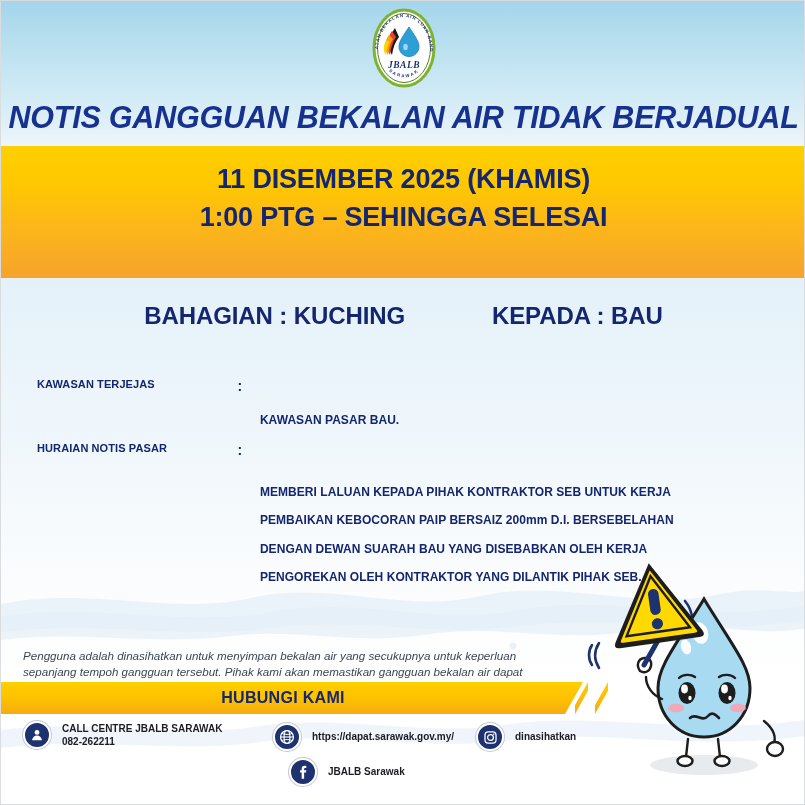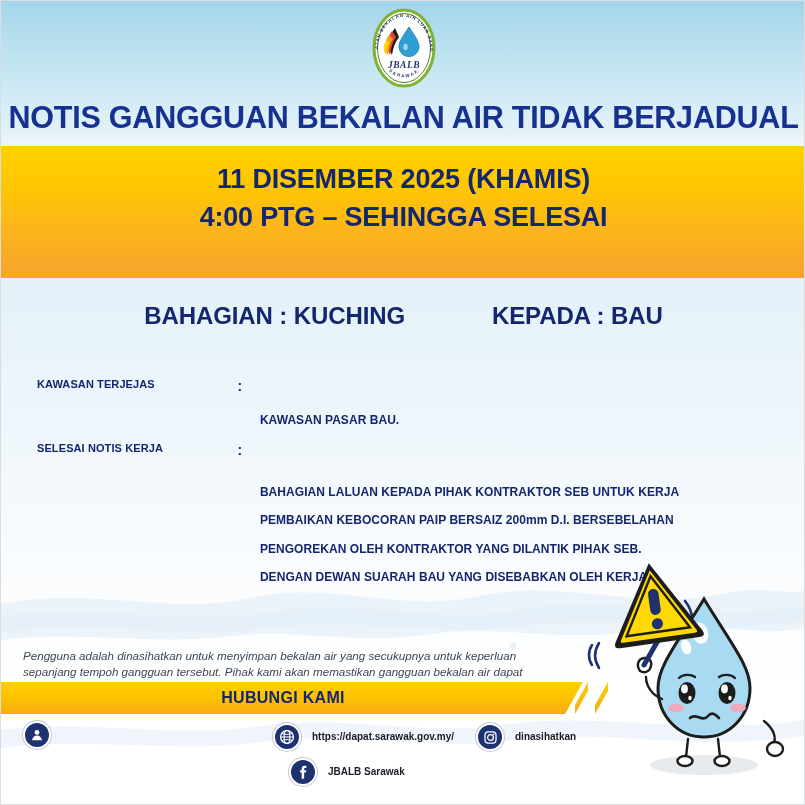--- a/index.html
+++ b/index.html
@@ -43,20 +43,21 @@
     left: 0;
     top: 99px;
     width: 805px;
     text-align: center;
     font-size: 30.5px;
     font-weight: bold;
     letter-spacing: -0.2px;
     color: #17318e;
     font-family: "Liberation Sans", sans-serif;
     white-space: nowrap;
+    font-style: italic;
   }
 
   
   .date-banner {
     position: absolute;
     left: 0;
     top: 145px;
     width: 805px;
     height: 132px;
     background: linear-gradient(180deg, #ffd000 0%, #ffc800 28%, #fcb61a 62%, #f6a32c 100%);
@@ -295,47 +296,47 @@
         <ellipse cx="37.5" cy="40" rx="2.3" ry="3.3" fill="#ffffff" opacity="0.55"></ellipse>
         <text x="36" y="61" font-size="9.5" font-family="Liberation Serif, serif" font-style="italic" font-weight="bold" fill="#1f3270" text-anchor="middle" letter-spacing="0.5">JBALB</text>
       </svg>
     </div>
 
     <div class="poster-title">NOTIS GANGGUAN BEKALAN AIR TIDAK BERJADUAL</div>
   </div>
 
   <div class="date-banner">
     <div class="date-line">11 DISEMBER 2025 (KHAMIS)</div>
-    <div class="date-line">4:00 PTG – SEHINGGA SELESAI</div>
+    <div class="date-line">1:00 PTG – SEHINGGA SELESAI</div>
   </div>
 
   <div class="body-area">
 
     <div class="region-row">
       <span class="region-item">BAHAGIAN : KUCHING</span>
       <span class="region-gap"></span>
       <span class="region-item">KEPADA : BAU</span>
     </div>
 
     <div class="info-row r1">
       <span class="info-label">KAWASAN TERJEJAS</span>
       <span class="info-colon">:</span>
       <span class="info-value single">
         <span class="vline">KAWASAN PASAR BAU.</span>
       </span>
     </div>
 
     <div class="info-row r2">
-      <span class="info-label">SELESAI NOTIS KERJA</span>
+      <span class="info-label">HURAIAN NOTIS PASAR</span>
       <span class="info-colon">:</span>
       <span class="info-value">
-        <span class="vline">BAHAGIAN LALUAN KEPADA PIHAK KONTRAKTOR SEB UNTUK KERJA</span>
+        <span class="vline">MEMBERI LALUAN KEPADA PIHAK KONTRAKTOR SEB UNTUK KERJA</span>
         <span class="vline">PEMBAIKAN KEBOCORAN PAIP BERSAIZ 200mm D.I. BERSEBELAHAN</span>
+        <span class="vline">DENGAN DEWAN SUARAH BAU YANG DISEBABKAN OLEH KERJA</span>
         <span class="vline">PENGOREKAN OLEH KONTRAKTOR YANG DILANTIK PIHAK SEB.</span>
-        <span class="vline">DENGAN DEWAN SUARAH BAU YANG DISEBABKAN OLEH KERJA</span>
       </span>
     </div>
 
     <svg class="water-band" viewBox="0 0 805 124" preserveAspectRatio="none" aria-hidden="true">
       <path d="M0 46 C90 28 170 58 250 40 C330 22 400 56 480 38 C560 20 640 54 720 36 C760 27 790 38 805 32 L805 70 C760 80 700 62 640 72 C560 86 500 66 430 76 C350 88 300 70 230 78 C150 88 80 72 0 82 Z" fill="#cfe3f2" opacity="0.5"></path>
       <path d="M0 58 C100 44 180 70 270 54 C360 38 430 68 520 52 C610 36 690 66 805 48 L805 62 C700 80 620 54 520 68 C430 80 360 58 270 70 C180 82 100 62 0 74 Z" fill="#dce9f5" opacity="0.75"></path>
       <circle cx="148" cy="94" r="3" fill="#e3eef8"></circle>
       <circle cx="330" cy="100" r="2.2" fill="#e3eef8"></circle>
       <circle cx="512" cy="88" r="3.4" fill="#e3eef8"></circle>
       <circle cx="690" cy="104" r="2.6" fill="#e3eef8"></circle>
@@ -357,20 +358,24 @@
       <path d="M0 20 C90 8 170 30 260 16 C350 4 420 28 510 14 C600 2 690 26 805 10 L805 26 C690 42 600 18 510 30 C420 42 350 20 260 32 C170 44 90 26 0 38 Z" fill="#d5e5f2" opacity="0.65"></path>
     </svg>
   </div>
 
   <div class="contact-item c-call">
     <span class="c-icon">
       <svg viewBox="0 0 24 24" width="16" height="16" aria-hidden="true">
         <circle cx="12" cy="8.2" r="3.6" fill="#ffffff"></circle>
         <path d="M4.6 20 C5.2 14.8 8.4 12.6 12 12.6 C15.6 12.6 18.8 14.8 19.4 20 Z" fill="#ffffff"></path>
       </svg>
+    </span>
+    <span class="c-text">
+      <span class="l2">CALL CENTRE JBALB SARAWAK</span>
+      <span class="l2">082-262211</span>
     </span>
   </div>
 
   <div class="contact-item c-web">
     <span class="c-icon">
       <svg viewBox="0 0 24 24" width="18" height="18" aria-hidden="true">
         <circle cx="12" cy="12" r="8.6" fill="none" stroke="#ffffff" stroke-width="1.7"></circle>
         <ellipse cx="12" cy="12" rx="3.9" ry="8.6" fill="none" stroke="#ffffff" stroke-width="1.5"></ellipse>
         <line x1="3.4" y1="12" x2="20.6" y2="12" stroke="#ffffff" stroke-width="1.5"></line>
         <path d="M5 7.2 C8 9 16 9 19 7.2" fill="none" stroke="#ffffff" stroke-width="1.3"></path>

